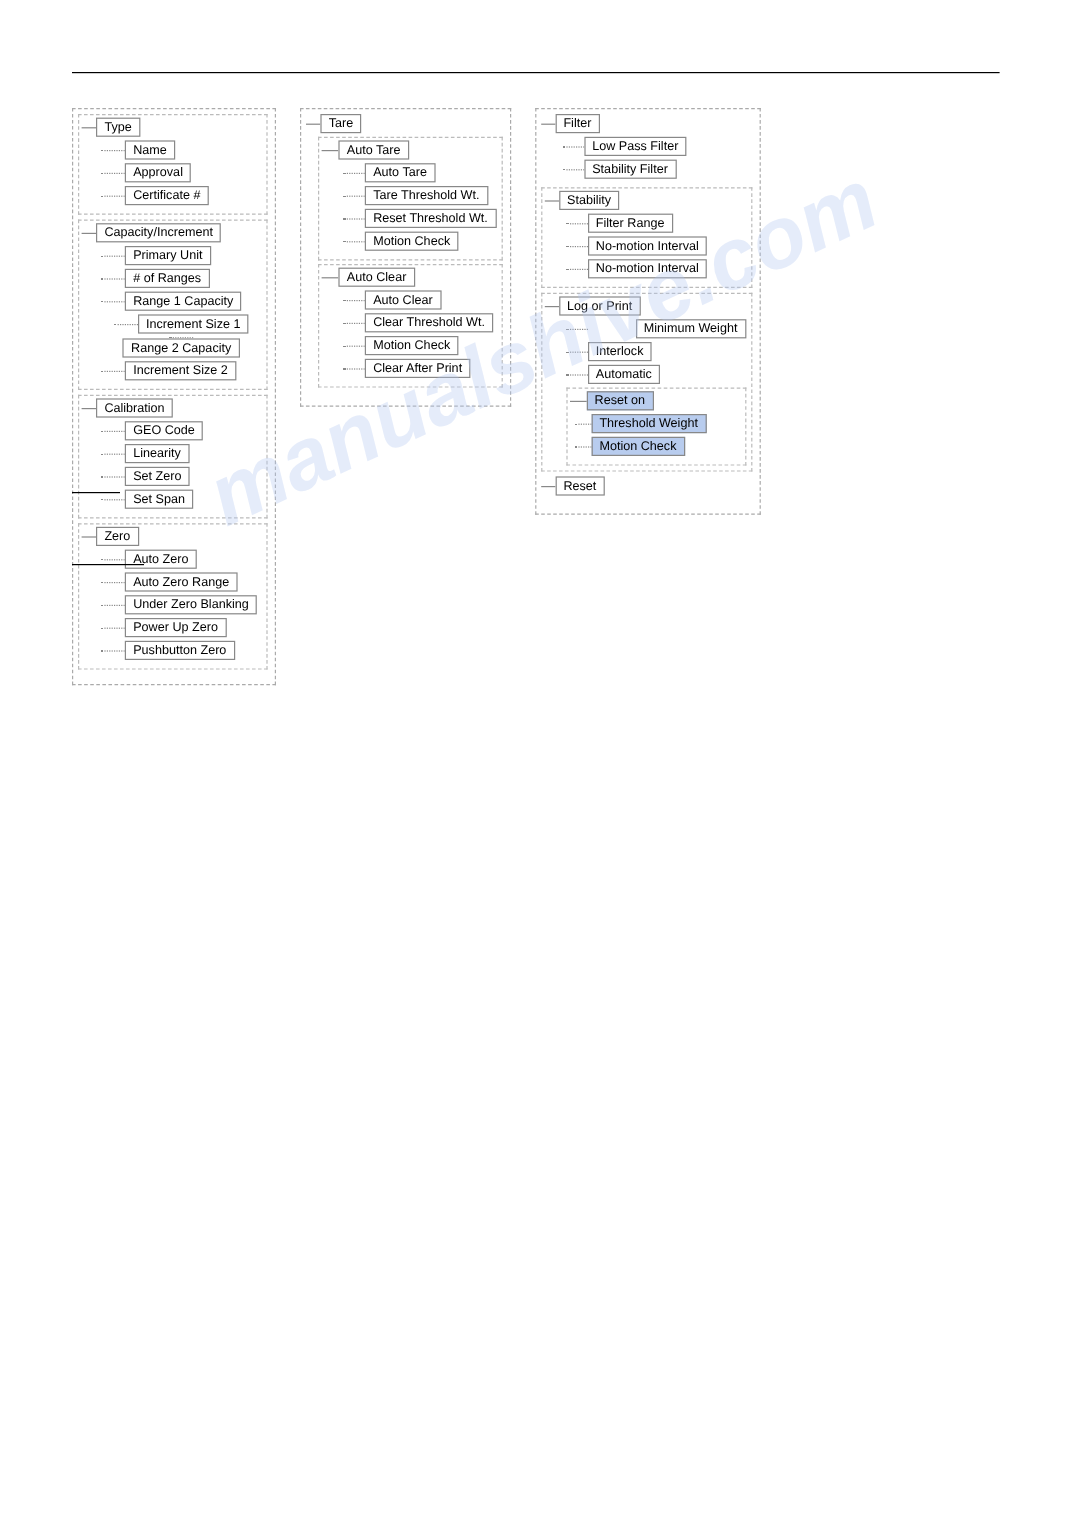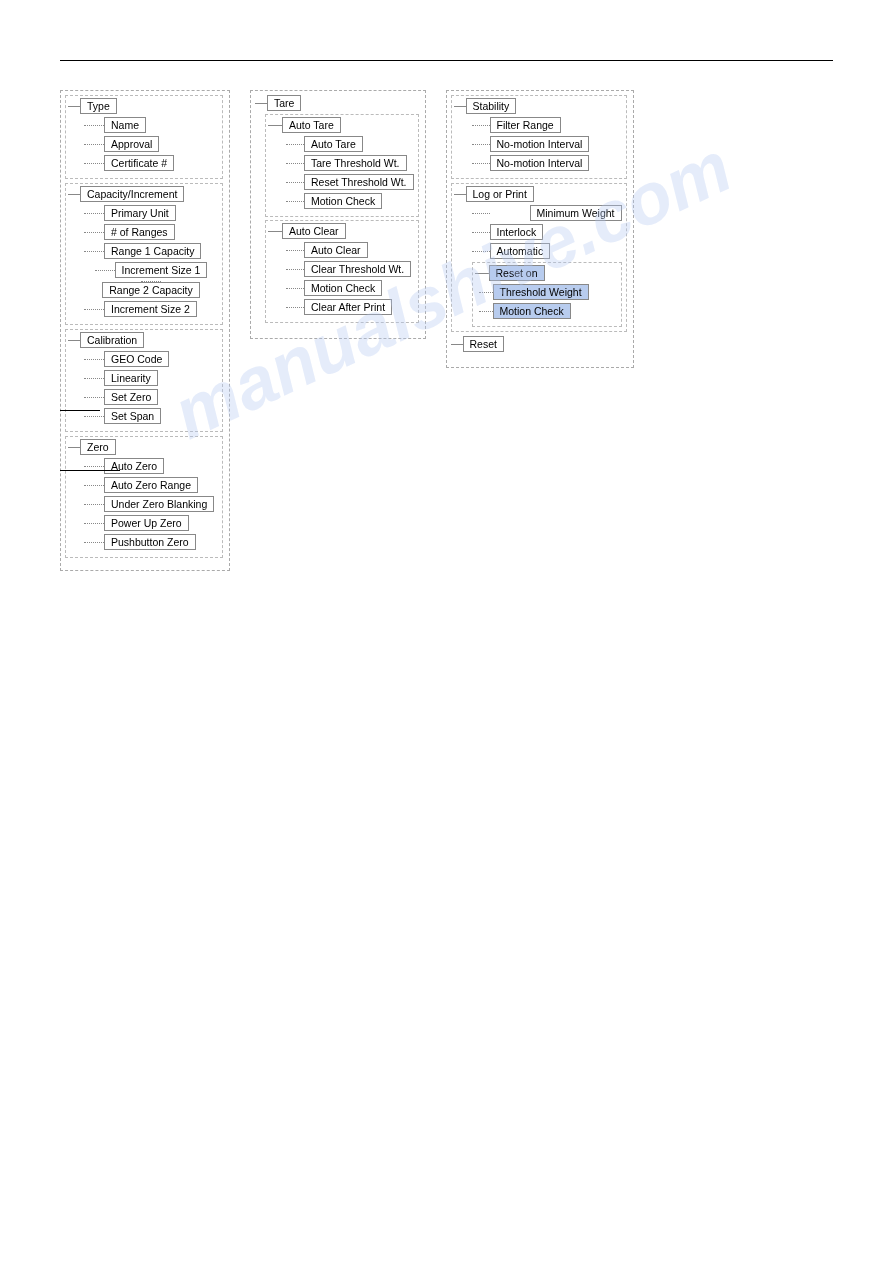--- a/index.html
+++ b/index.html
@@ -289,20 +289,34 @@
             <span class="item-label">Clear After Print</span>
           </div>
         </div>
       </div>
 
 
     </div>
 
     <div class="col-wrapper" style="border: 1px dashed #aaa; padding: 4px 6px 8px 4px; min-width: 155px;">
 
+      <div style="margin-bottom: 4px; width: 100%;">
+        <div class="item-row">
+          <span style="display:inline-block;width:12px;height:1px;border-top:1px solid #888;"></span>
+          <span class="item-label">Filter</span>
+        </div>
+        <div class="item-row" style="margin-left:18px;">
+          <span style="display:inline-block;width:18px;height:1px;border-top:1px dotted #888;"></span>
+          <span class="item-label">Low Pass Filter</span>
+        </div>
+        <div class="item-row" style="margin-left:18px;">
+          <span style="display:inline-block;width:18px;height:1px;border-top:1px dotted #888;"></span>
+          <span class="item-label">Stability Filter</span>
+        </div>
+      </div>
 
       <div style="border:1px dashed #bbb; padding:2px 4px 4px 2px; margin-bottom: 4px; width: 100%;">
         <div class="item-row">
           <span style="display:inline-block;width:12px;height:1px;border-top:1px solid #888;"></span>
           <span class="item-label">Stability</span>
         </div>
         <div class="item-row" style="margin-left:18px;">
           <span style="display:inline-block;width:18px;height:1px;border-top:1px dotted #888;"></span>
           <span class="item-label">Filter Range</span>
         </div>

